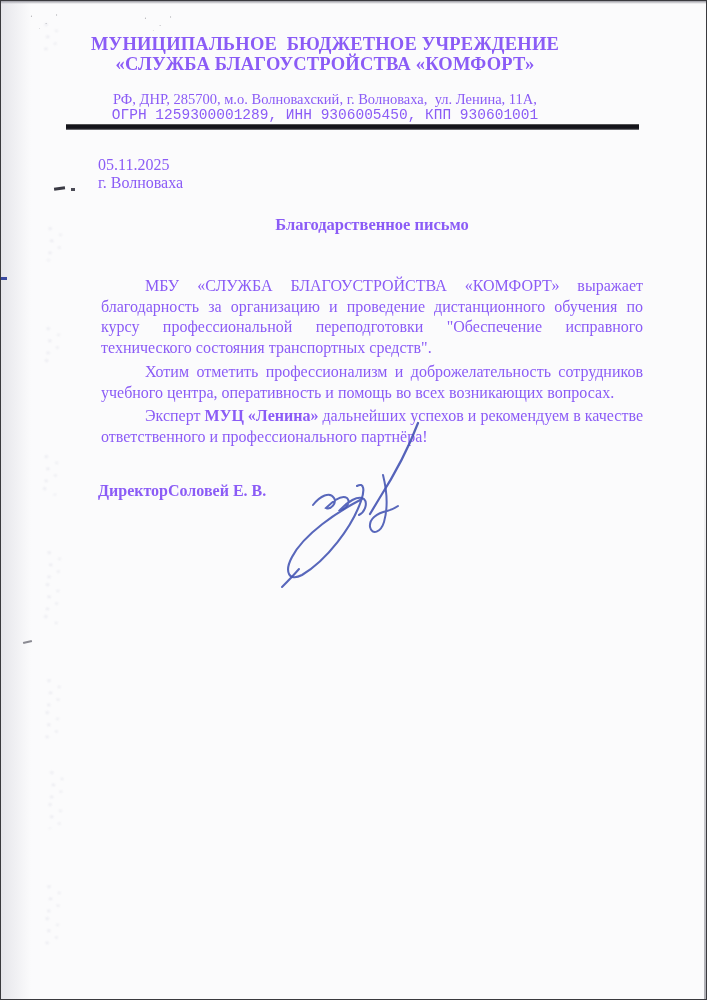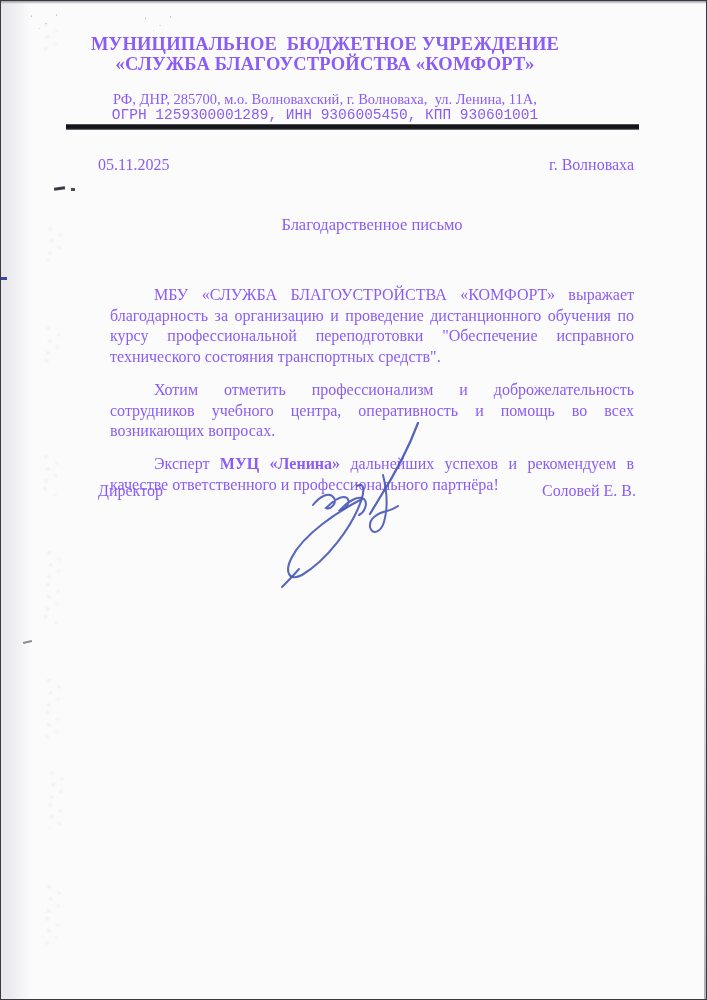--- a/index.html
+++ b/index.html
@@ -24,30 +24,30 @@
 
   
   .letterhead{position:absolute;top:33px;left:0;width:648px;text-align:center;}
   .org-line{font-weight:bold;font-size:18.5px;line-height:20px;white-space:pre-wrap;letter-spacing:.2px;}
   .addr-line{font-size:14.5px;line-height:15.8px;white-space:pre-wrap;margin-top:18px;}
   .reg-line{font-size:14.5px;line-height:15.8px;white-space:pre-wrap;font-family:Liberation Mono, monospace;}
 
   .rule{position:absolute;top:123px;left:65px;width:573px;height:6px;
     background:linear-gradient(to bottom,#777 0%,#14141a 22%,#14141a 72%,#8a8a8f 100%);}
 
-  .date-row{position:absolute;top:155px;left:97px;width:548px;display:flex;justify-content:space-between;font-size:16px;}
+  .date-row{position:absolute;top:155px;left:97px;width:548px;display:flex;justify-content:space-between;font-size:16px;flex-direction:column;}
   .date-row .city{margin-right:12px;}
 
-  .doc-title{position:absolute;top:214px;left:97px;width:548px;text-align:center;font-weight:normal;font-size:16.5px;}
+  .doc-title{position:absolute;top:214px;left:97px;width:548px;text-align:center;font-weight:bold;font-size:16.5px;}
 
   .body-text{position:absolute;top:272px;left:97px;width:548px;font-size:16px;line-height:20.7px;}
-  .body-text p{margin:12px;text-indent:44px;text-align:justify;}
+  .body-text p{margin:3px;text-indent:44px;text-align:justify;}
 
-  .sig-row{position:absolute;top:481px;left:97px;width:538px;display:flex;justify-content:space-between;
-    font-weight:normal;font-size:16px;}
+  .sig-row{position:absolute;top:481px;left:97px;width:538px;display:flex;justify-content:flex-start;
+    font-weight:bold;font-size:16px;}
 
   .sig-svg{position:absolute;left:276px;top:418px;width:172px;height:174px;z-index:3;}
 
   
   .smudge{position:absolute;width:28px;filter:blur(.8px);opacity:.55;transform:rotate(3deg);pointer-events:none;
     background-image:
       radial-gradient(ellipse 3.2px 2.2px at 30% 12%, rgba(108,112,150,.55), transparent 65%),
       radial-gradient(ellipse 2.6px 2px  at 68% 30%, rgba(98,104,142,.5),  transparent 65%),
       radial-gradient(ellipse 3px 2.4px  at 38% 50%, rgba(108,112,150,.55), transparent 65%),
       radial-gradient(ellipse 2.6px 2px  at 66% 70%, rgba(98,104,142,.5),  transparent 65%),

